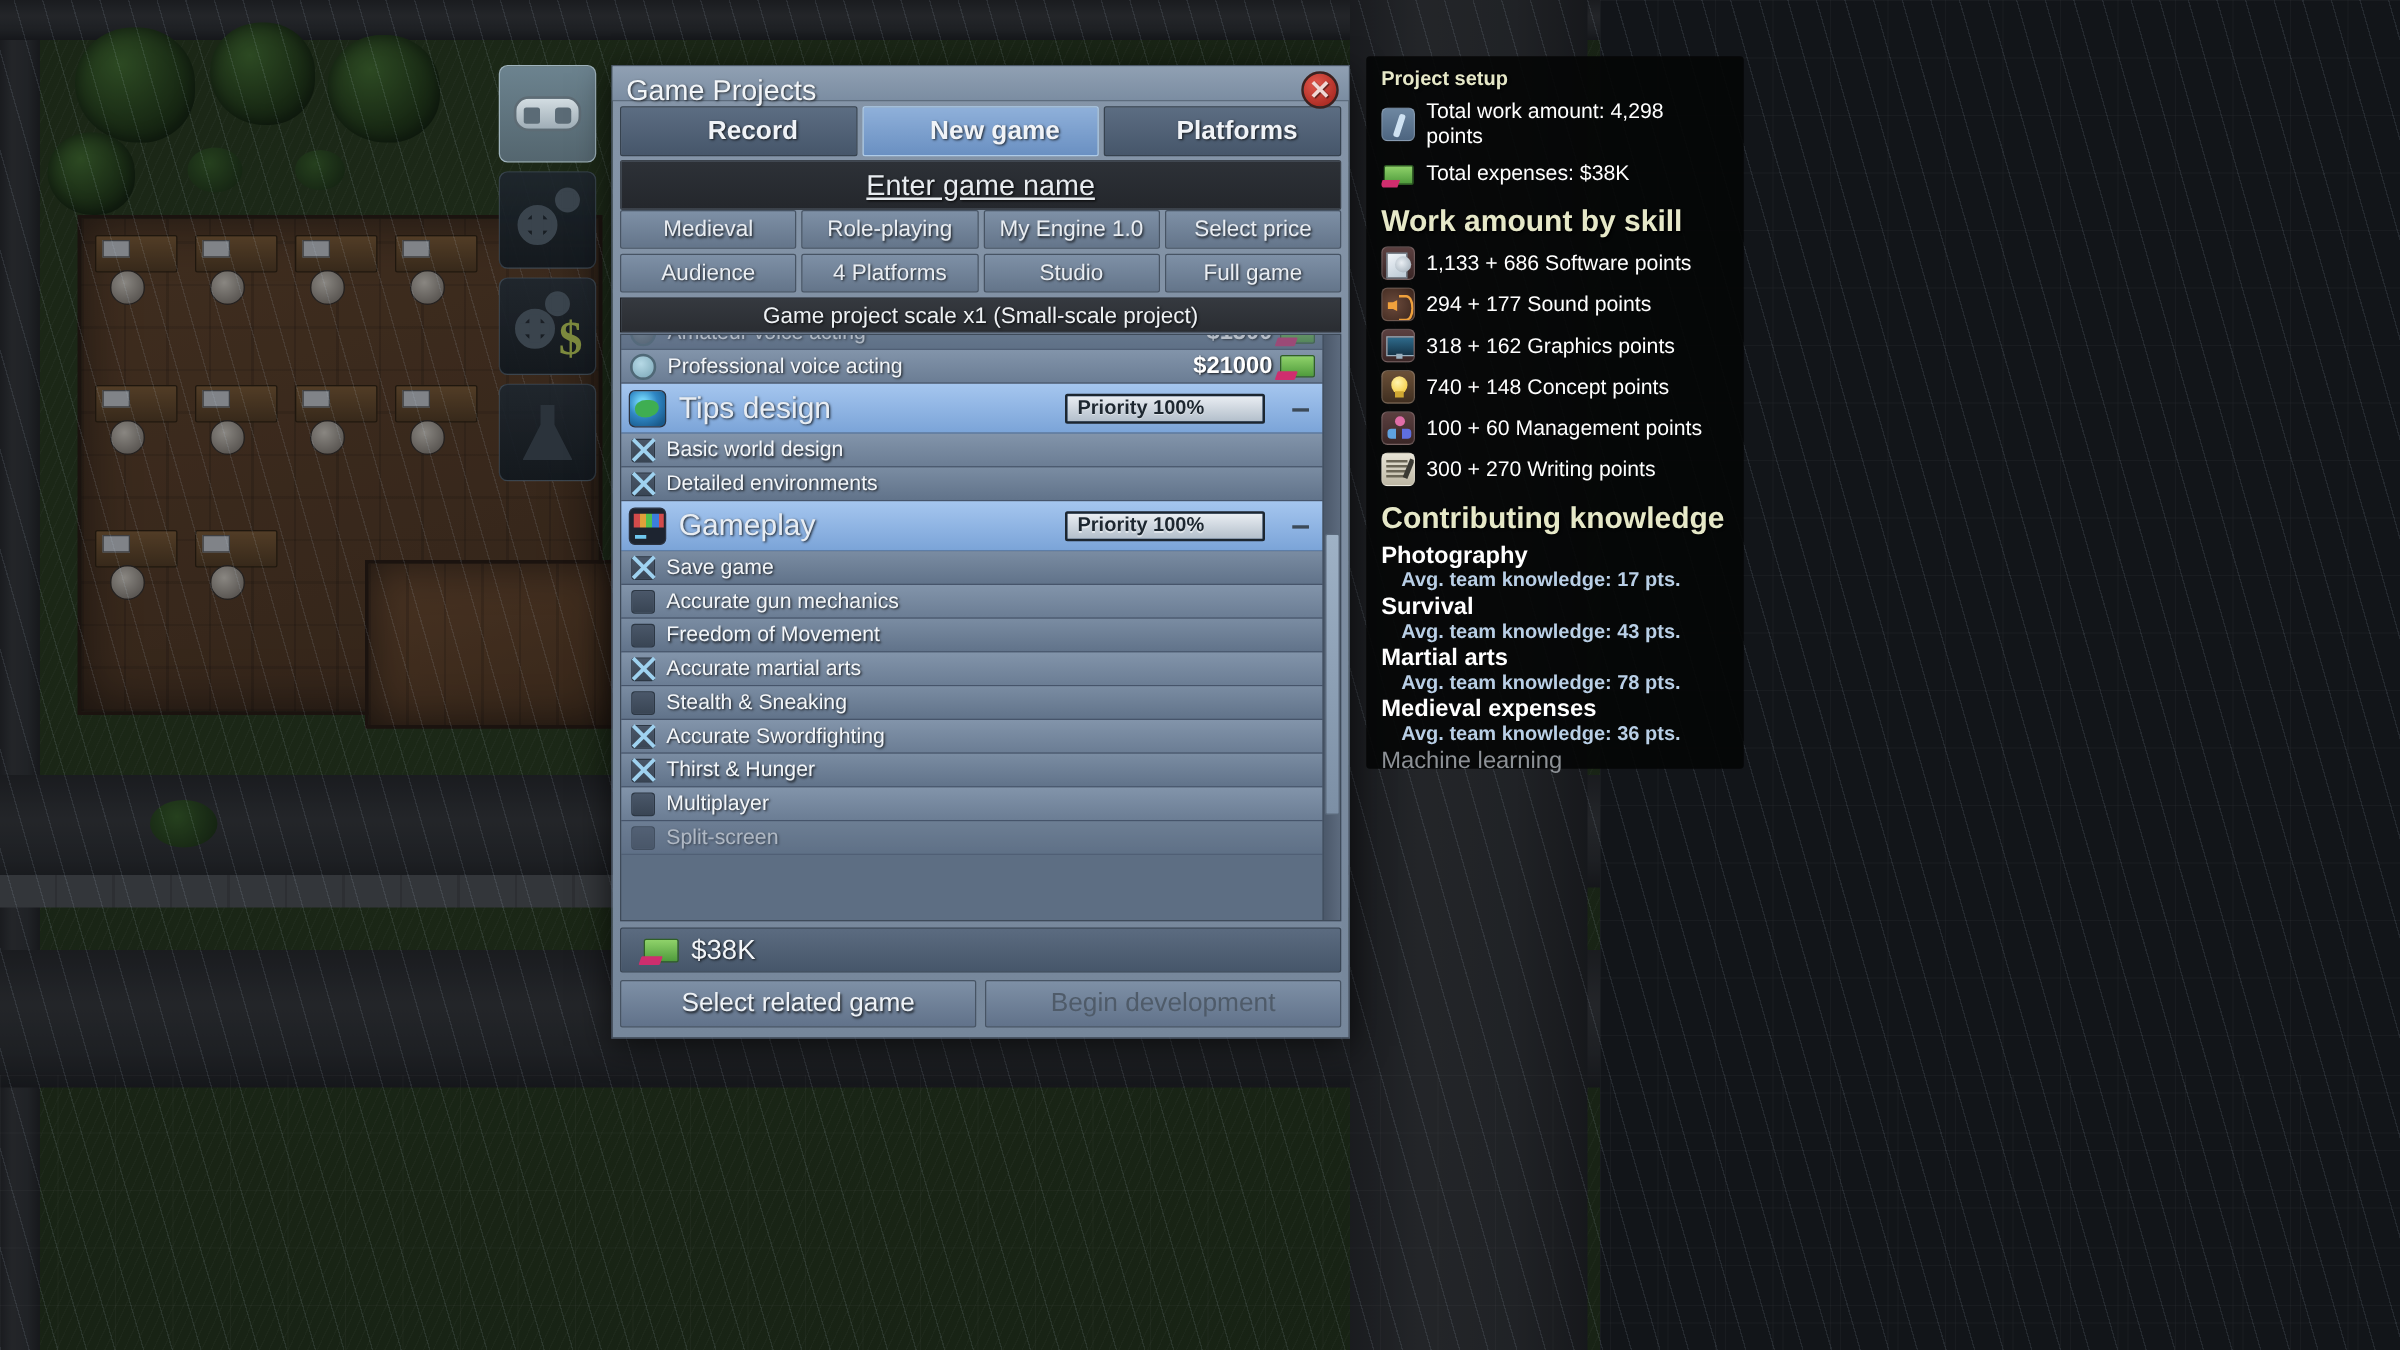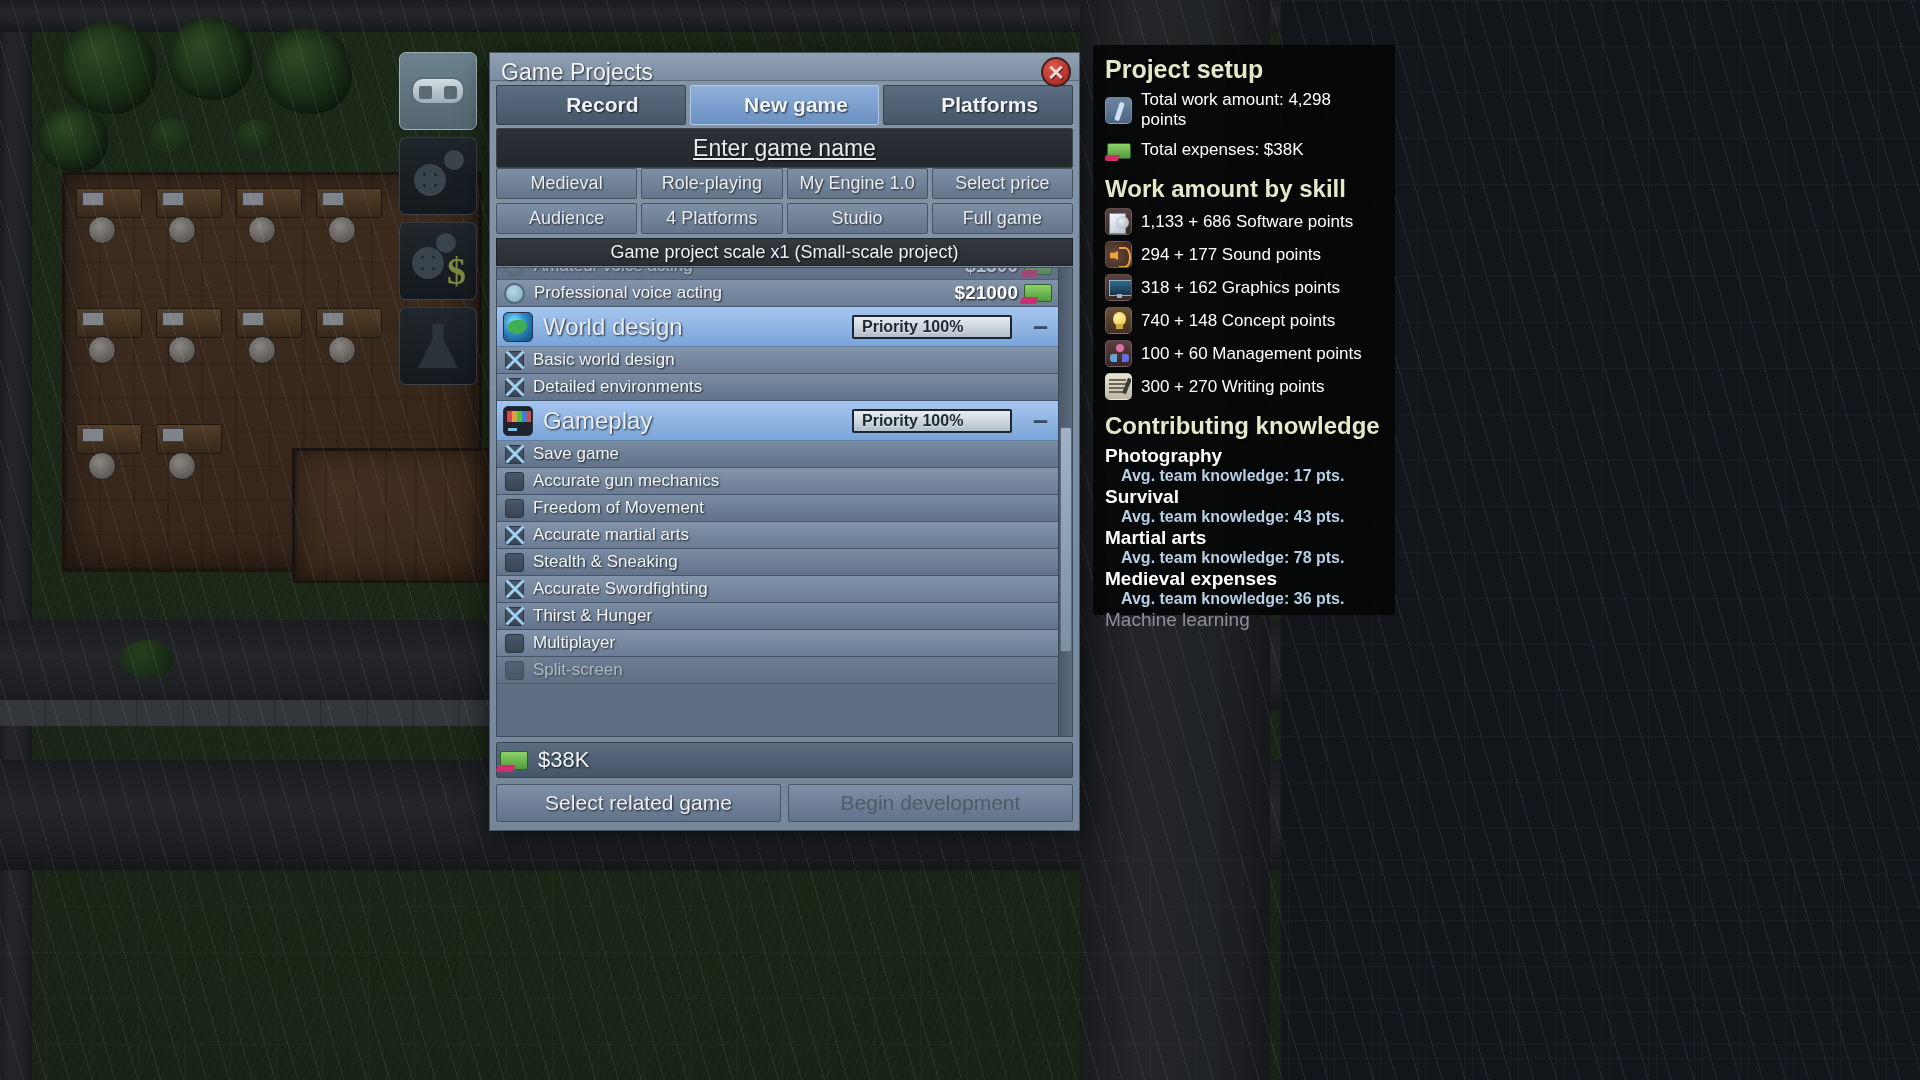--- a/index.html
+++ b/index.html
@@ -258,21 +258,21 @@
   .thumb {
     position:absolute; left:1px; width:12px; top:34%; height:48%;
     background: linear-gradient(180deg,#9fb2c6,#7c8fa5);
     border:1px solid #5b6a7c; border-radius:2px; cursor:grab;
   }
 
   .costbar {
     height:36px; margin-top:5px;
     background: linear-gradient(180deg,#5b6b80,#46566a);
     border:1px solid #394554; border-radius:2px;
-    display:flex; align-items:center; padding-left:3px; gap:10px;
+    display:flex; align-items:center; padding-left:18px; gap:10px;
   }
   .costbar .ctxt { font-size:22px; color:#f2f5f8; text-shadow:1px 1px 2px rgba(0,0,0,.8); }
   .billicon {
     width:28px;height:19px; position:relative; flex:none;
     background: linear-gradient(180deg,#8fd26a,#4f9b3c);
     border:1px solid #2f5f26; border-radius:2px;
   }
   .billicon::after {
     content:""; position:absolute; left:-4px; bottom:-3px; width:17px;height:7px;
     background:#cf2e6e; transform:skewX(-20deg); border-radius:1px;
@@ -287,21 +287,21 @@
   }
   .bigbtn.disabled { color:#4f5b69; text-shadow:none; cursor:default; }
 
   
   #info {
     position:absolute; left:1093px; top:45px; width:302px; height:570px;
     background: rgba(4,5,6,.90);
     border-radius:3px; padding:10px 14px 0 12px;
     color:#fff;
   }
-  .h1 { font-size:25px; font-weight:bold; color:#e6e8c8; margin-bottom:6px; text-shadow:1px 1px 2px #000;}
+  .h1 { font-size:16px; font-weight:bold; color:#e6e8c8; margin-bottom:6px; text-shadow:1px 1px 2px #000;}
   .h2 { font-size:24px; font-weight:bold; color:#e6e8c8; margin:12px 0 5px 0; text-shadow:1px 1px 2px #000;}
   .irow { display:flex; align-items:center; gap:9px; margin-bottom:6px; }
   .itxt { font-size:17px; color:#fff; }
   .ico {
     width:27px;height:27px;flex:none;border-radius:5px;
     border:1px solid rgba(255,255,255,.18); position:relative; overflow:hidden;
   }
   .ico.wrench { background: linear-gradient(180deg,#6e87a1,#4d6580); }
   .ico.wrench::after {
     content:""; position:absolute; left:11px; top:4px; width:5px;height:19px;
@@ -500,21 +500,21 @@
             <span class="money"></span>
           </div>
           <div class="row alt">
             <span class="radio"></span>
             <span class="lbl">Professional voice acting</span>
             <span class="price">$21000</span>
             <span class="money"></span>
           </div>
           <div class="row cat">
             <span class="cicon globe"></span>
-            <span class="lbl">World design</span>
+            <span class="lbl">Tips design</span>
             <span class="prio">Priority 100%</span>
             <span class="minus">–</span>
           </div>
           <div class="row alt">
             <span class="cb on"></span>
             <span class="lbl">Basic world design</span>
           </div>
           <div class="row">
             <span class="cb on"></span>
             <span class="lbl">Detailed environments</span>

